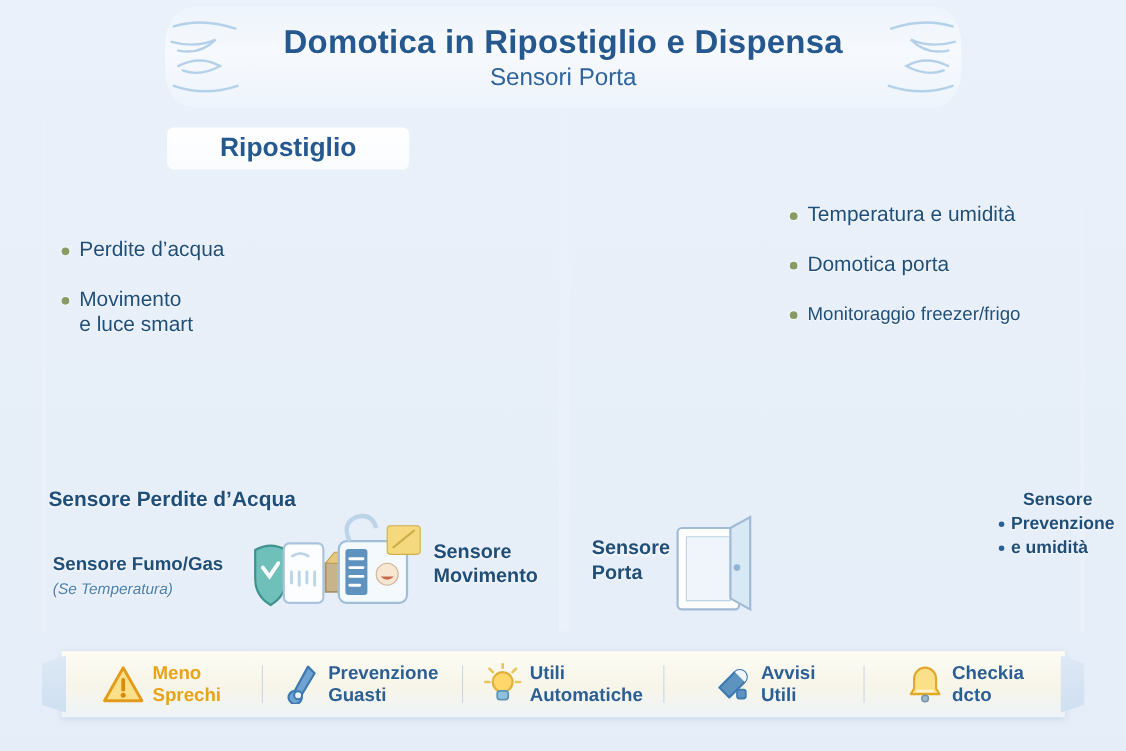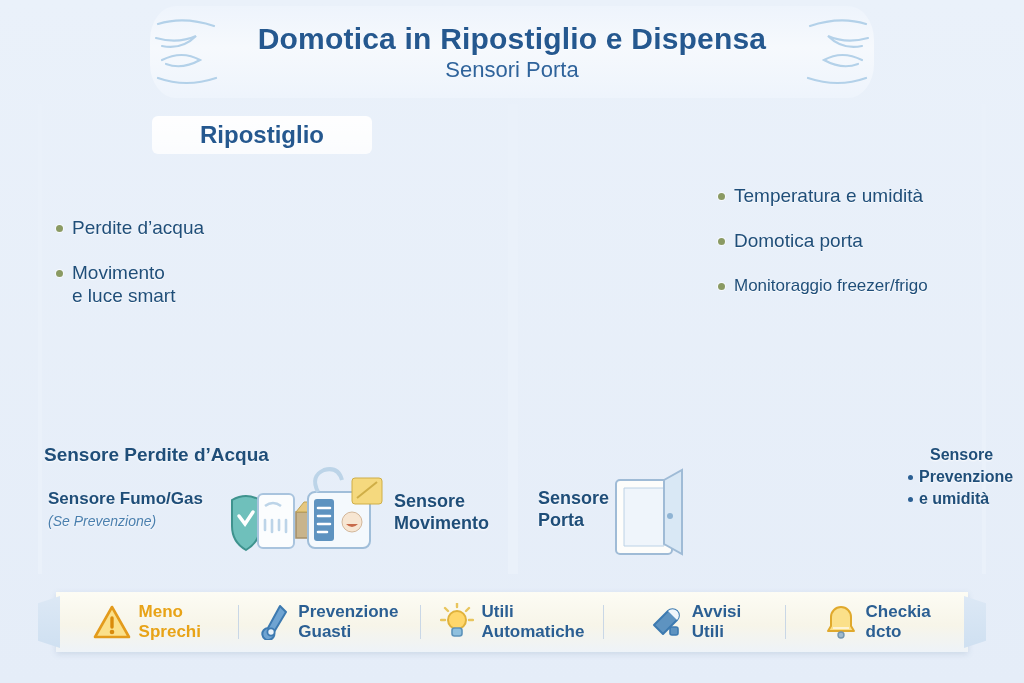--- a/index.html
+++ b/index.html
@@ -63,21 +63,21 @@
     font-size:19px;line-height:23px;color:#1f4e79;font-weight:500;
     text-shadow:0 1px 1px rgba(255,255,255,.95);
   }
 
   
   .caption{
     position:absolute;color:#1f4e79;font-weight:bold;
     text-shadow:0 1px 2px rgba(255,255,255,.95);line-height:22px;
   }
   .cap-water{left:44px;top:444px;font-size:19px;}
-  .cap-smoke{left:48px;top:488px;font-size:17px;}
+  .cap-smoke{left:48px;top:502px;font-size:17px;}
   .cap-smoke .sub{display:block;font-size:14px;font-style:italic;font-weight:normal;color:#4a7fae;}
   .cap-move{left:394px;top:490px;font-size:18px;}
   .cap-door{left:538px;top:487px;font-size:18px;}
   .cap-temp{left:908px;top:444px;font-size:16px;}
   .cap-temp .l2{display:block;white-space:nowrap;}
 
   .minibullet{
     display:inline-block;width:5px;height:5px;border-radius:50%;
     background:#2b5f93;margin-right:6px;vertical-align:middle;
   }
@@ -493,21 +493,21 @@
         <span class="bullet-dot"></span>
         <span class="bullet-text" style="font-size:17px;">Monitoraggio freezer/frigo</span>
       </div>
     </div>
   </div>
 
   <div class="caption cap-water">Sensore Perdite d’Acqua</div>
 
   <div class="caption cap-smoke">
     <span>Sensore Fumo/Gas</span>
-    <span class="sub">(Se Prevenzione)</span>
+    <span class="sub">(Se Temperatura)</span>
   </div>
 
   <div class="caption cap-move">
     <span>Sensore</span><br>
     <span>Movimento</span>
   </div>
 
   <div class="caption cap-door">
     <span>Sensore</span><br>
     <span>Porta</span>

